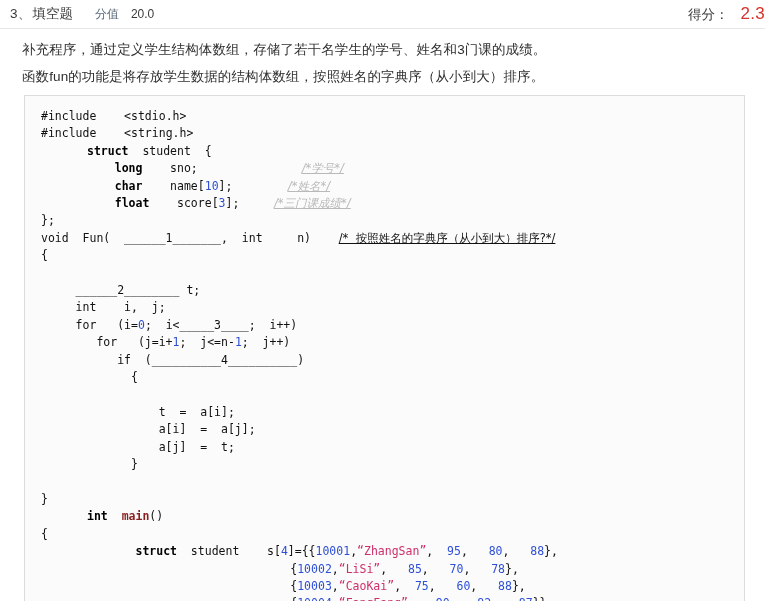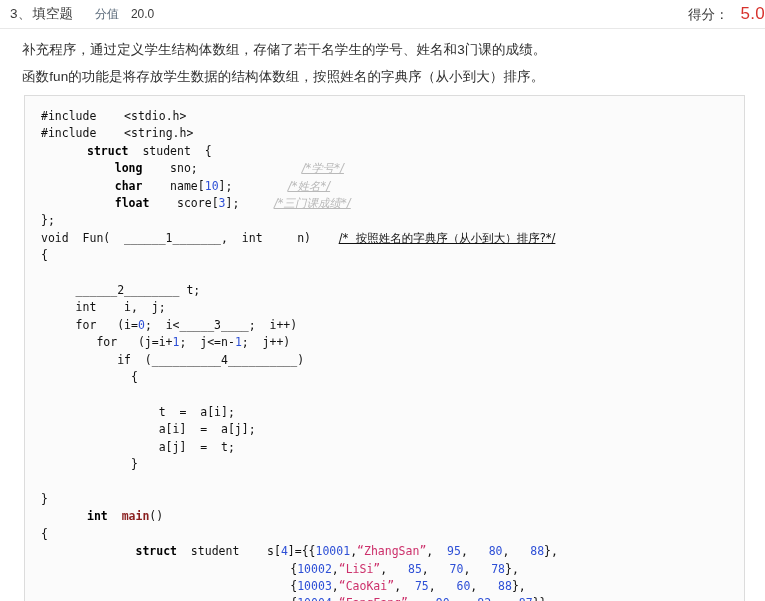--- a/index.html
+++ b/index.html
@@ -121,21 +121,21 @@
 
 <div class="q-header">
   <div class="q-header-left">
     <span class="q-index">3、</span>
     <span class="q-type">填空题</span>
     <span class="q-points-label">分值</span>
     <span class="q-points-value">20.0</span>
   </div>
   <div class="q-header-right">
     <span class="q-score-label">得分：</span>
-    <span class="q-score-value">5.0</span>
+    <span class="q-score-value">2.3</span>
   </div>
 </div>
 
 <div class="q-desc">
   <p>补充程序，通过定义学生结构体数组，存储了若干名学生的学号、姓名和3门课的成绩。</p>
   <p>函数fun的功能是将存放学生数据的结构体数组，按照姓名的字典序（从小到大）排序。</p>
 </div>
 
 <div class="code-wrap">
   <pre class="code" id="code-body"><span><span>#include    </span><span>&lt;stdio.h&gt;</span></span>

